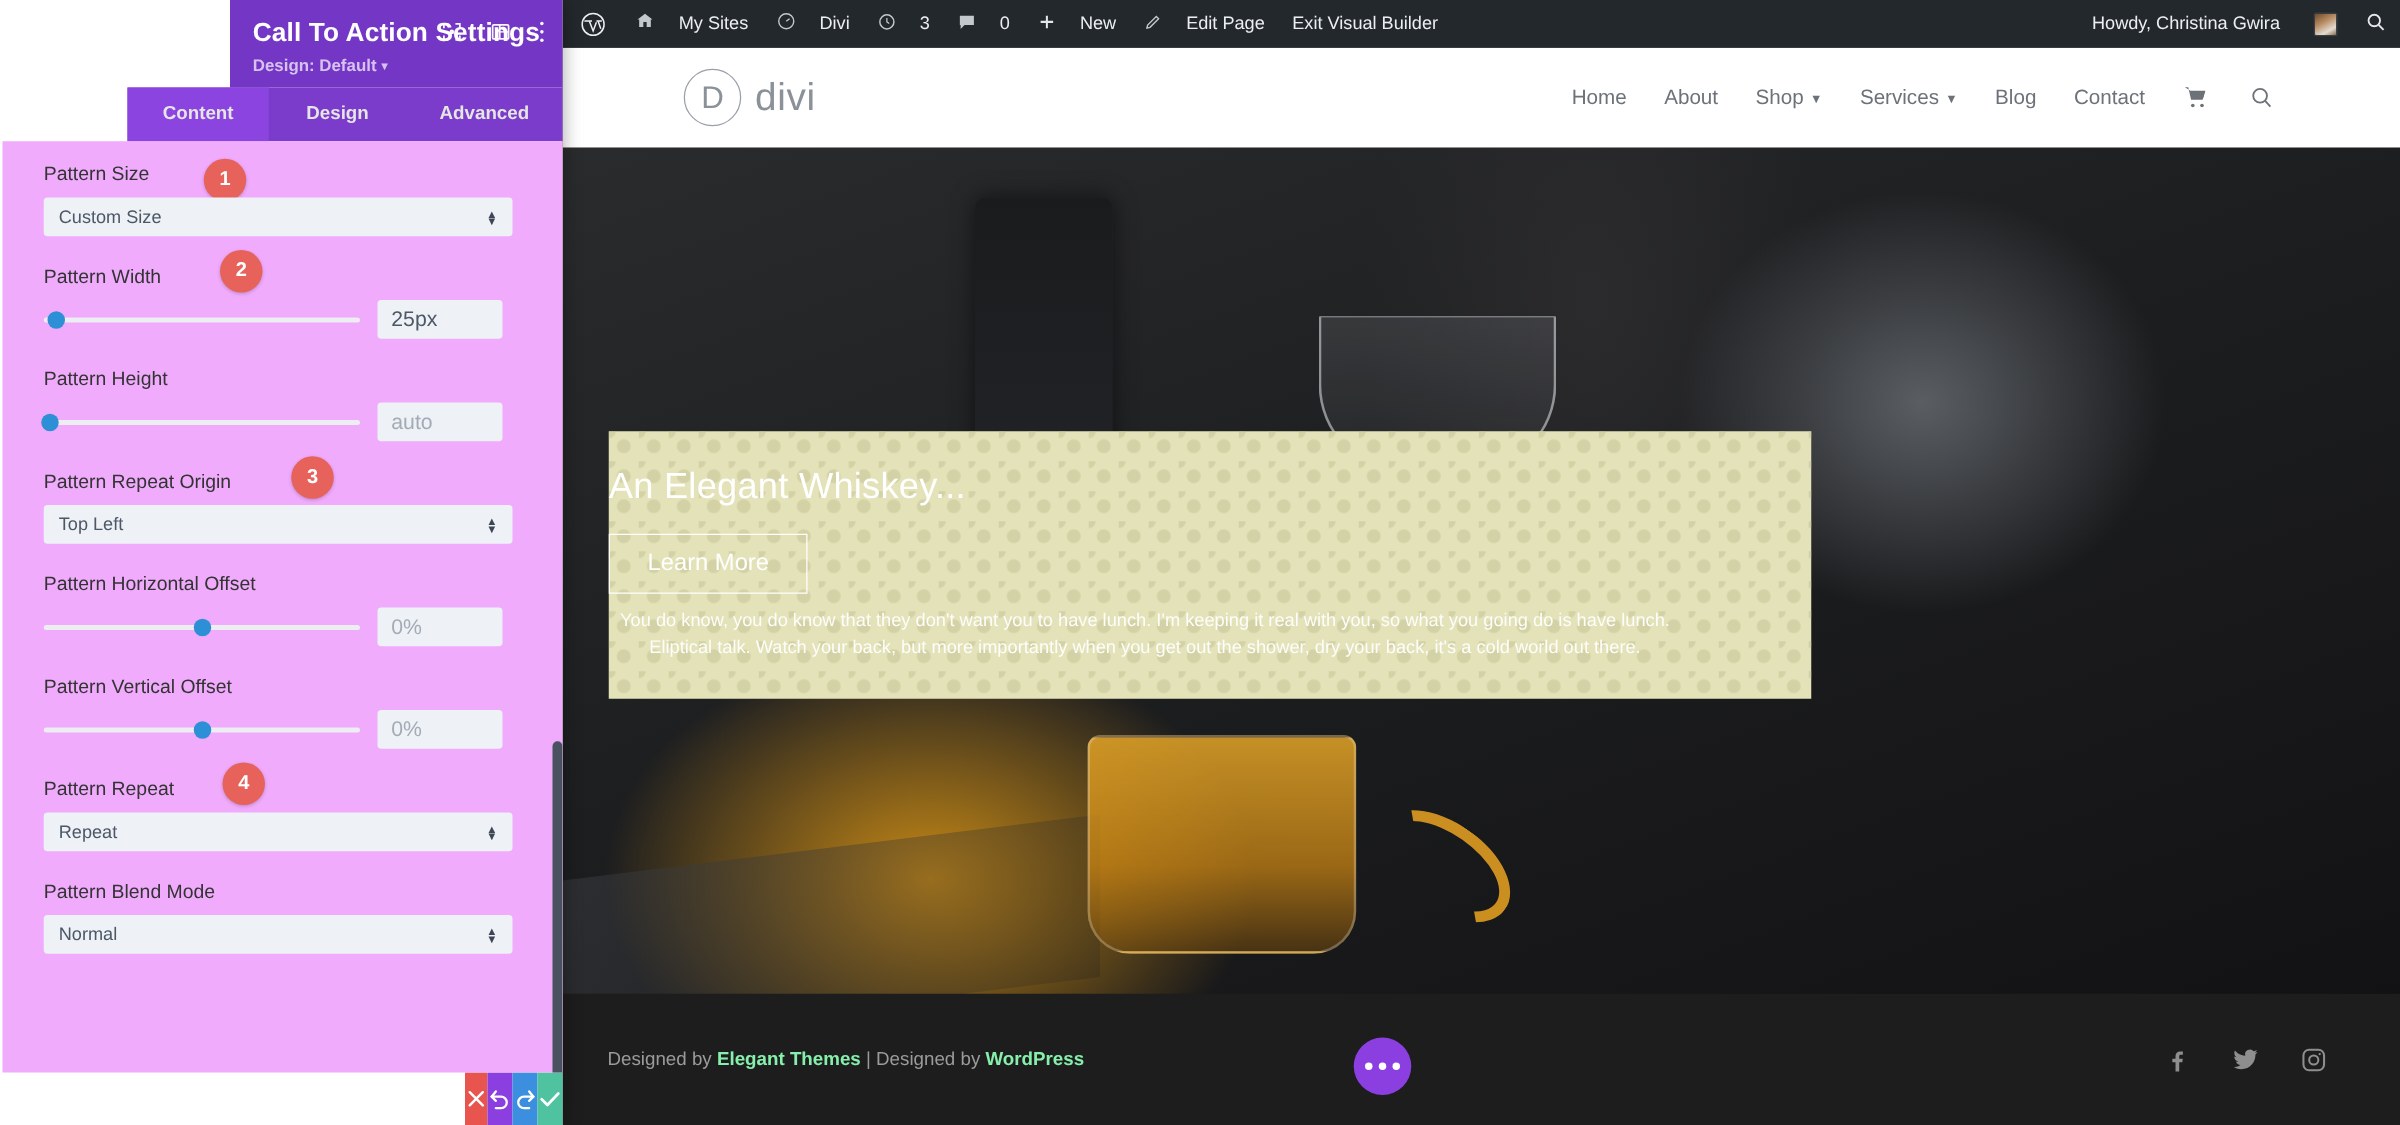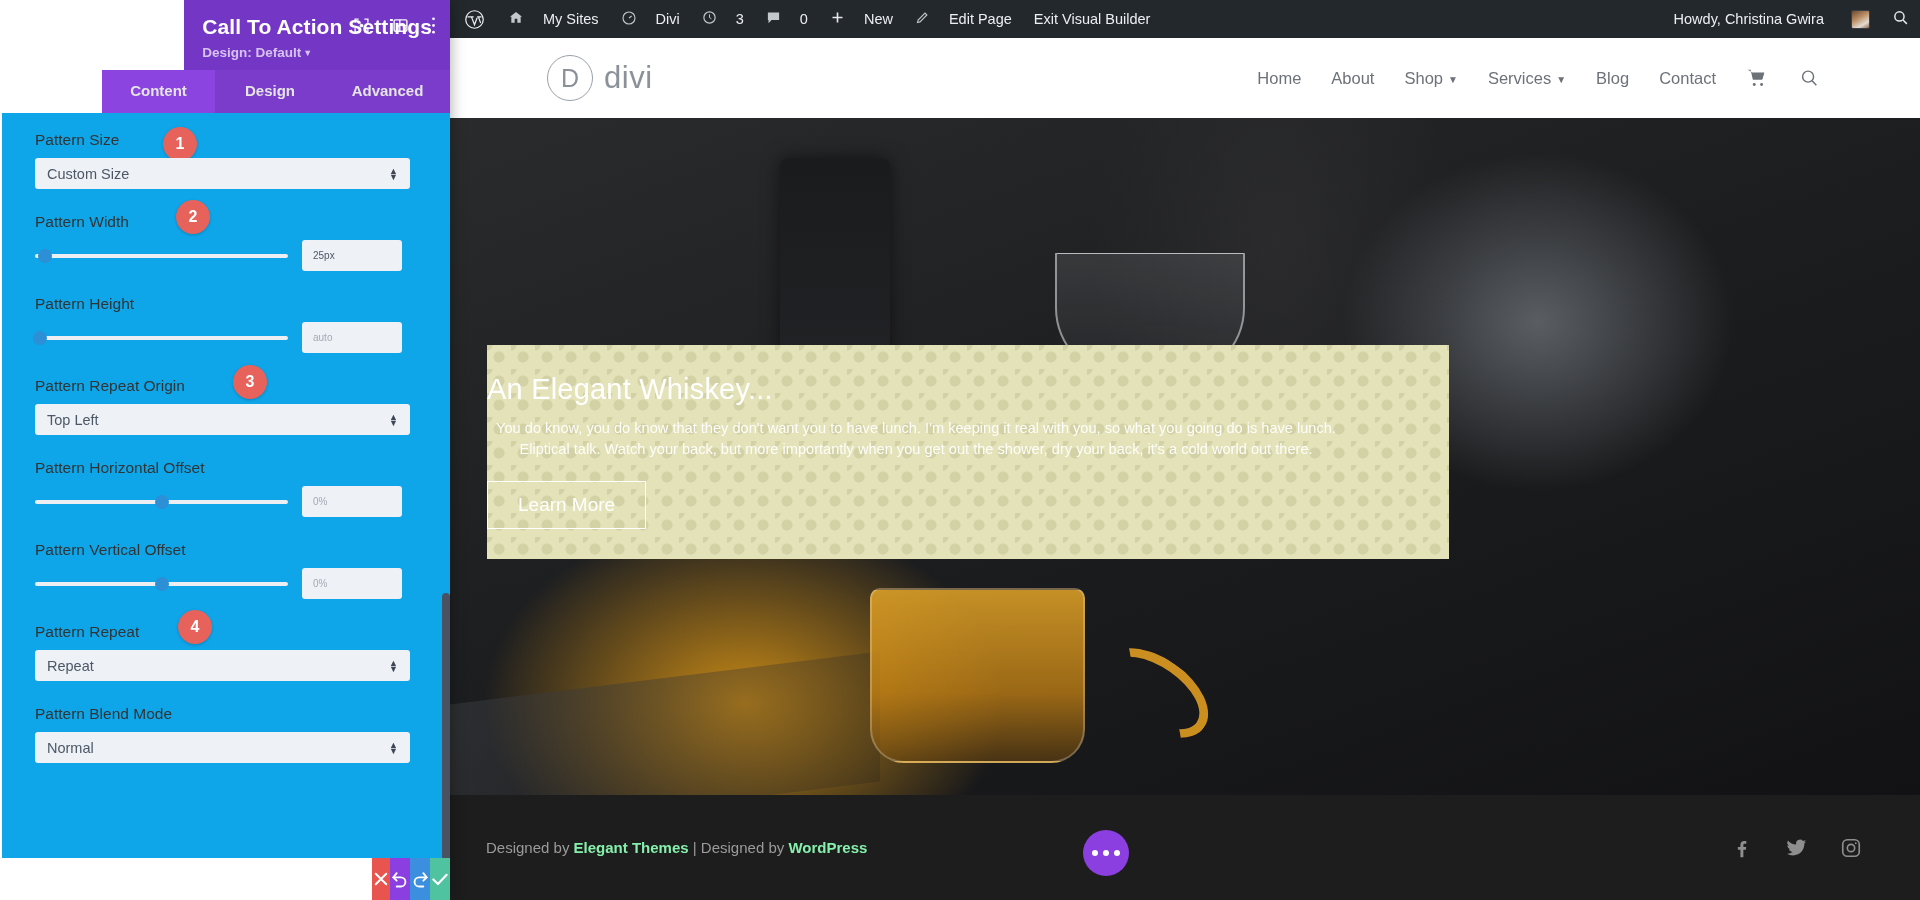--- a/index.html
+++ b/index.html
@@ -35,21 +35,21 @@
   #panel-tabs{ display:flex; background:#7b3ccb; }
   .ptab{
     flex:0 0 auto; padding:12px 0 14px 0; text-align:center; color:#e5e5e5;
     font-size:15px; font-weight:bold; cursor:pointer;
   }
   .ptab:nth-child(1){ width:113px; background:#8b44e0;}
   .ptab:nth-child(2){ width:110px;}
   .ptab:nth-child(3){ width:125px;}
 
   #panel-body{
-    flex:1; overflow:hidden; position:relative; background:#0ea5e9;
+    flex:1; overflow:hidden; position:relative; background:#f0abfc;
     padding:18px 40px 24px 33px;
   }
   .field{ position:relative; margin-bottom:24px; }
   .field-label{
     font-size:15.5px; color:#333; font-weight:normal; margin-bottom:9px;
     display:inline-block;
   }
   .badge{
     position:absolute; width:34px; height:34px; border-radius:50%;
     background:#e8625c; color:#fff; font-size:16px; font-weight:bold;
@@ -67,21 +67,21 @@
   }
   .range-row{ display:flex; align-items:center; gap:14px; }
   .slider{ position:relative; width:253px; height:31px; display:flex; align-items:center; }
   .slider .track{ width:100%; height:4px; background:#eceef2; border-radius:2px;}
   .slider .knob{
     position:absolute; width:14px; height:14px; border-radius:50%; background:#2d8fd5;
     top:50%; transform:translate(-50%,-50%); cursor:pointer;
   }
   .num-box{
     background:#eef1f6; border-radius:3px; height:31px; width:100px;
-    display:flex; align-items:center; padding:0 11px; font-size:10px; color:#4c5866;
+    display:flex; align-items:center; padding:0 11px; font-size:17px; color:#4c5866;
   }
   .num-box.placeholder{ color:#a3abb6; }
 
   #panel-scrollbar{
     position:absolute; right:0px; top:480px; width:8px; height:300px;
     background:#4a5161; border-radius:4px;
   }
 
   #panel-actions{ display:flex; height:42px; }
   #panel-actions .act{
@@ -337,22 +337,22 @@
 
   <div id="hero">
     <div class="hero-art" id="cloth"></div>
     <div class="hero-art" id="bottle"></div>
     <div class="hero-art" id="glass"></div>
     <div class="hero-art" id="tumbler"></div>
     <div class="hero-art" id="peel"></div>
 
     <div id="cta-module">
       <div id="cta-title">An Elegant Whiskey...</div>
+      <div id="cta-btn">Learn More</div>
       <div id="cta-desc">You do know, you do know that they don't want you to have lunch. I'm keeping it real with you, so what you going do is have lunch. Eliptical talk. Watch your back, but more importantly when you get out the shower, dry your back, it's a cold world out there.</div>
-      <div id="cta-btn">Learn More</div>
     </div>
   </div>
 
   <div id="site-footer">
     <div id="footer-credit">
       <span>Designed by </span><b>Elegant Themes</b><span> | Designed by </span><b>WordPress</b>
     </div>
     <div id="footer-social">
       <span class="sicon">
         <svg width="22" height="22" viewBox="0 0 24 24" fill="#8e8e8e">

